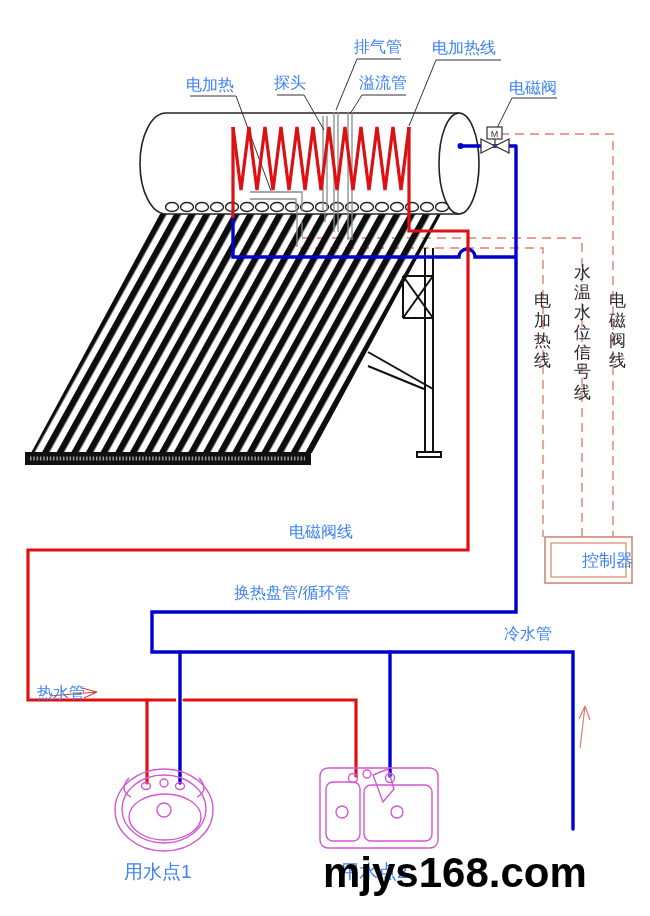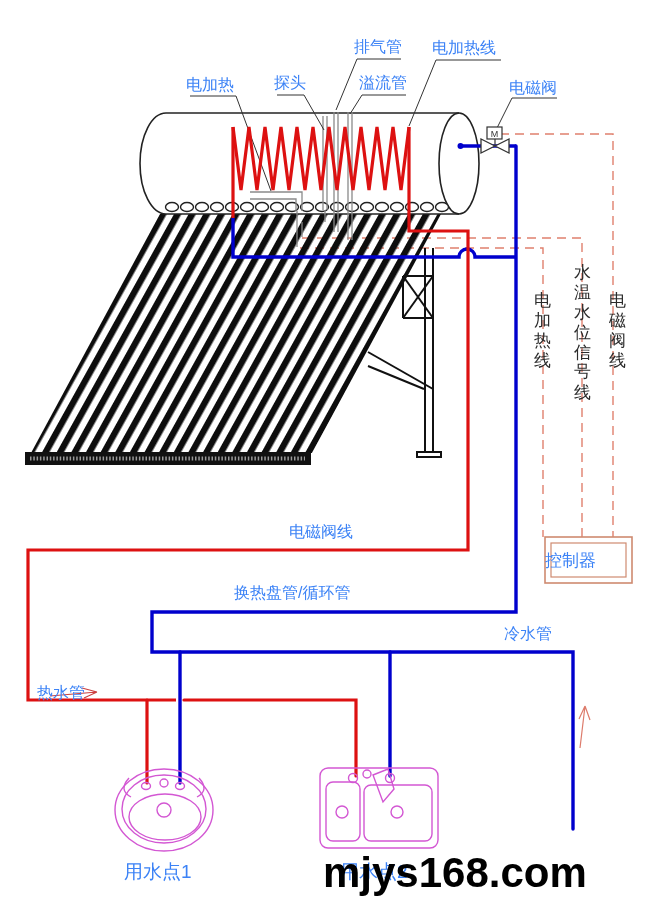--- a/index.html
+++ b/index.html
@@ -173,20 +173,20 @@
 
 <div class="lbl" style="left:289px;top:523px">电磁阀线</div>
 <div class="lbl" style="left:234px;top:584px">换热盘管/循环管</div>
 <div class="lbl" style="left:504px;top:625px">冷水管</div>
 <div class="lbl" style="left:37px;top:684px">热水管</div>
 
 <div class="vlbl" style="left:534px;top:278px">电加热线</div>
 <div class="vlbl" style="left:574px;top:250px">水温水位信号线</div>
 <div class="vlbl" style="left:609px;top:278px">电磁阀线</div>
 
-<div class="lbl" style="left:545px;top:551px;width:88px;text-align:left;font-size:17px">控制器</div>
+<div class="lbl" style="left:545px;top:551px;width:88px;text-align:right;font-size:17px">控制器</div>
 
 <div class="lbl small" style="left:124px;top:861px">用水点1</div>
 <div class="lbl small" style="left:340px;top:861px;z-index:4">用水点2</div>
 
 <div id="watermark">mjys168.com</div>
 
 </div>
 
 </body></html>

